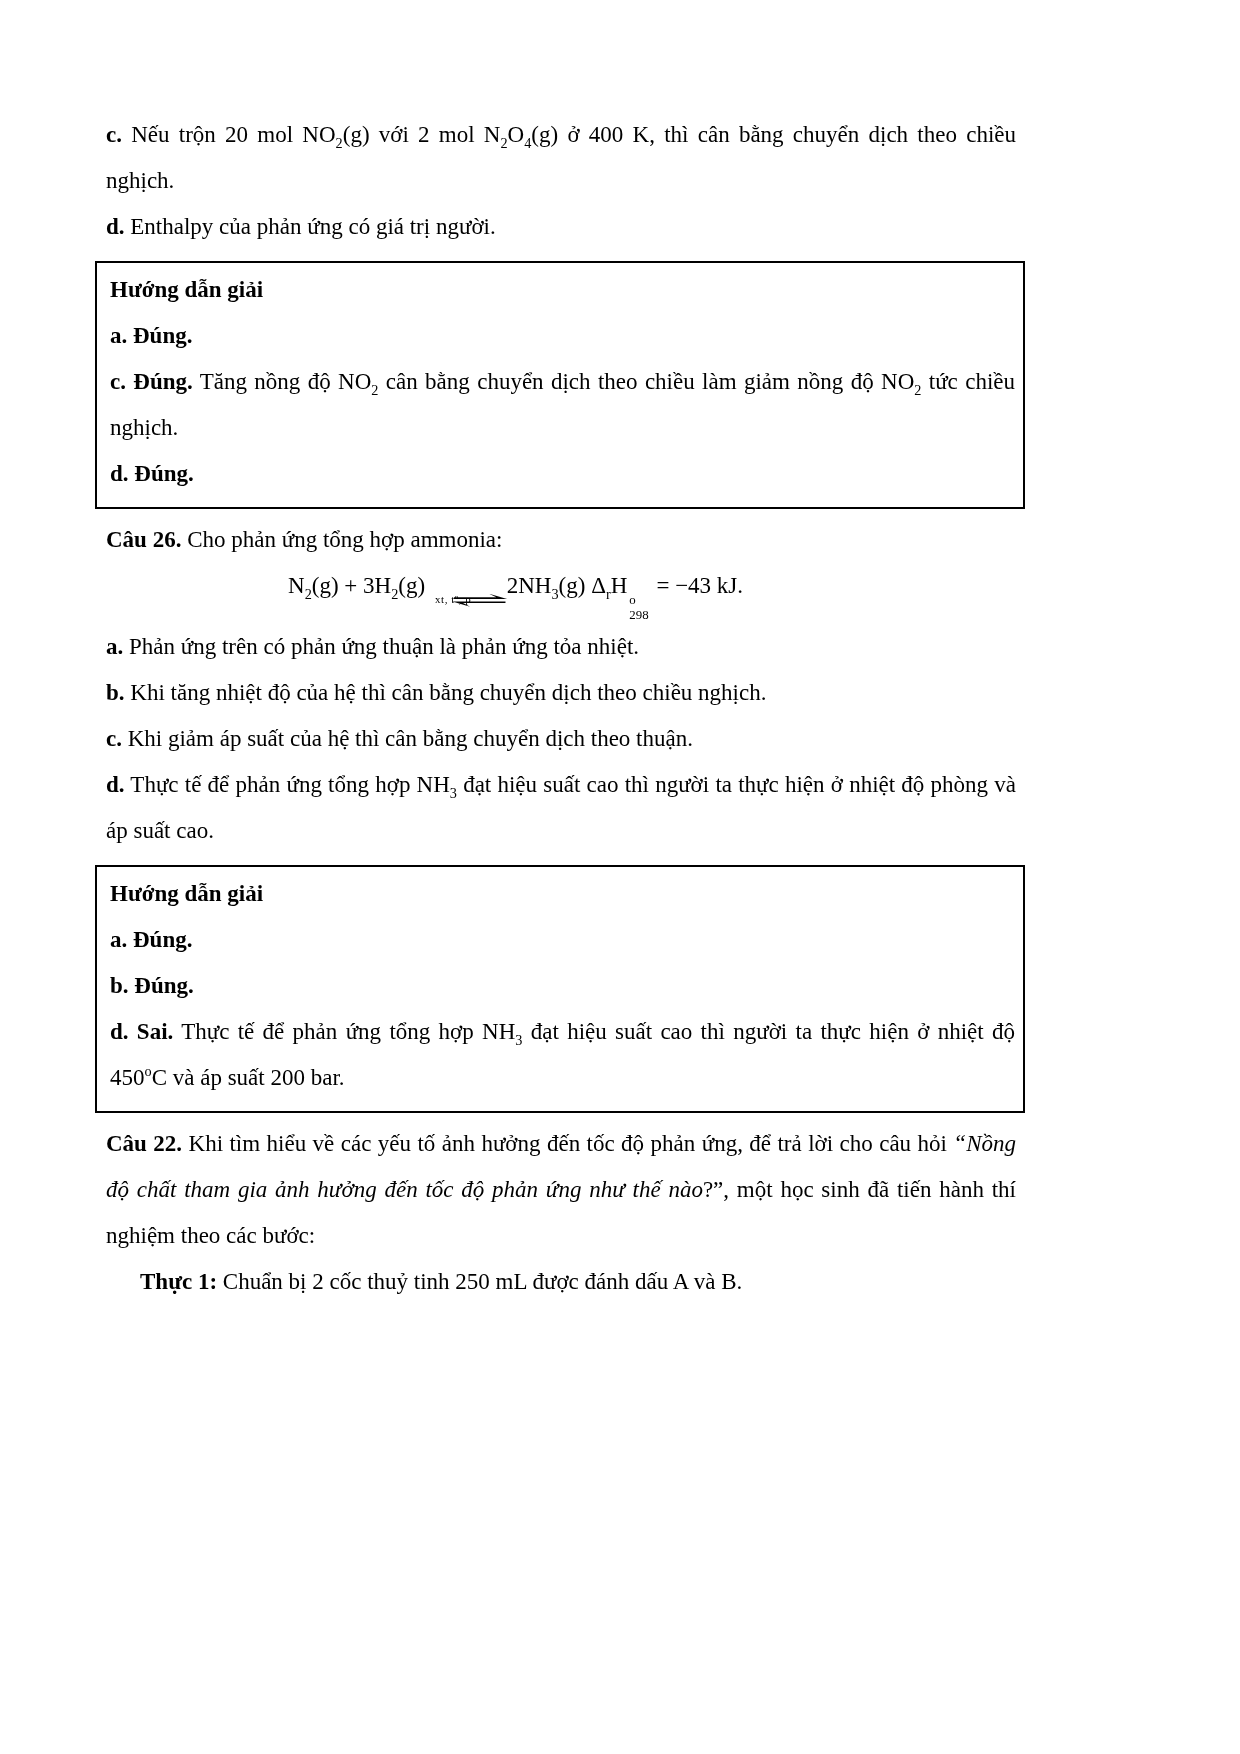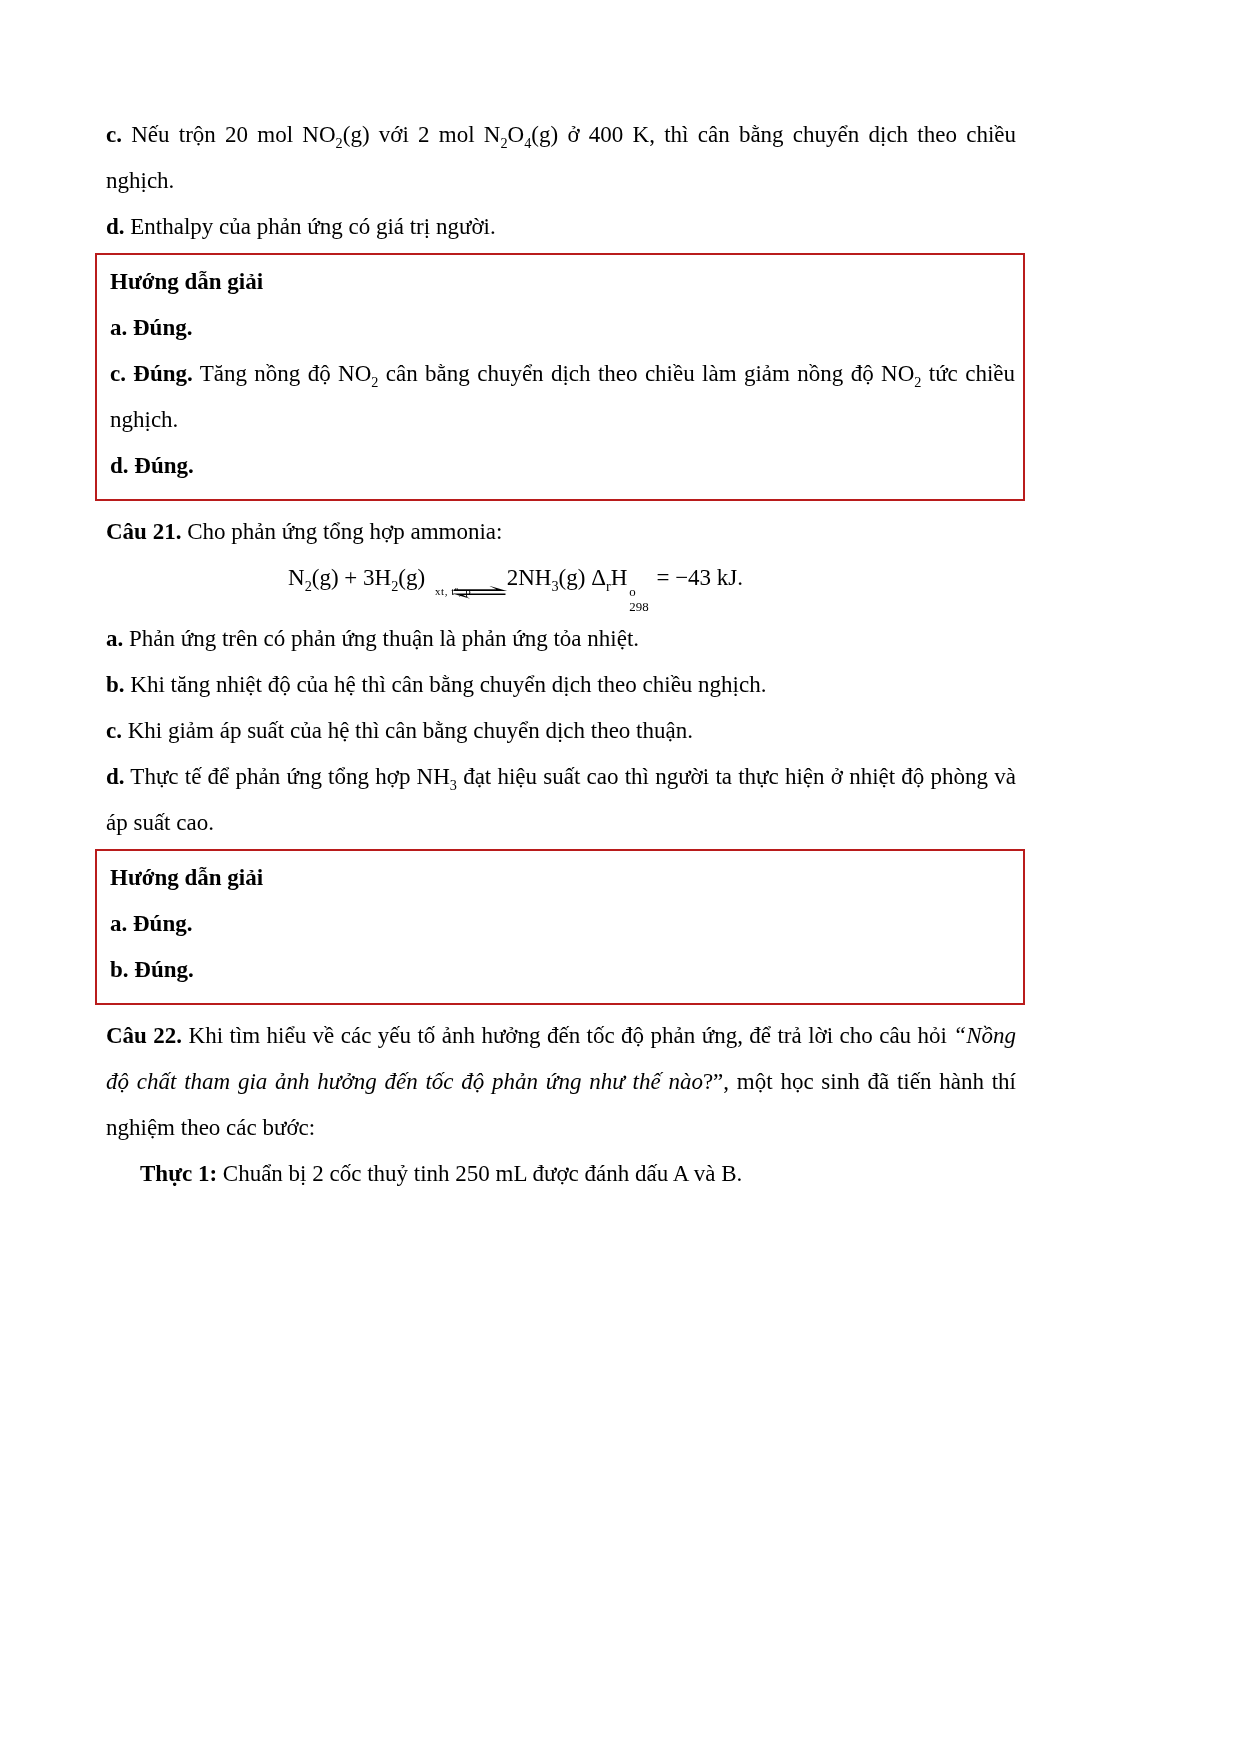--- a/index.html
+++ b/index.html
@@ -13,22 +13,22 @@
   .page {
     padding:112px 224px 0 106px;
     font-size:23px;
     line-height:2.0;
   }
   .para { text-align:justify; }
   .b { font-weight:bold; }
   .i { font-style:italic; }
   sub, sup { font-size:0.62em; line-height:0; }
   .solution-box {
-    border:2px solid #b91c1c;
-    margin:3px -9px 8px -11px;
+    border:2px solid #000000;
+    margin:11px -9px 8px -11px;
     padding:4px 8px 10px 13px;
   }
   .equation {
     text-align:left;
     padding-left:182px;
     white-space:nowrap;
   }
   .step { padding-left:34px; }
   .eqarrow {
     display:inline-flex;
@@ -63,35 +63,36 @@
   <p class="para"><span class="b">c.</span><span> Nếu trộn 20 mol NO</span><sub>2</sub><span>(g) với 2 mol N</span><sub>2</sub><span>O</span><sub>4</sub><span>(g) ở 400 K, thì cân bằng chuyển dịch theo chiều nghịch.</span></p>
   <p class="para"><span class="b">d.</span><span> Enthalpy của phản ứng có giá trị người.</span></p>
 
   <div class="solution-box">
     <p class="para"><span class="b">Hướng dẫn giải</span></p>
     <p class="para"><span class="b">a. Đúng.</span></p>
     <p class="para"><span class="b">c. Đúng.</span><span> Tăng nồng độ NO</span><sub>2</sub><span> cân bằng chuyển dịch theo chiều làm giảm nồng độ NO</span><sub>2</sub><span> tức chiều nghịch.</span></p>
     <p class="para"><span class="b">d. Đúng.</span></p>
   </div>
 
-  <p class="para"><span class="b">Câu 21.</span><span> Cho phản ứng tổng hợp ammonia:</span></p>
+  <p class="para"><span class="b">Câu 26.</span><span> Cho phản ứng tổng hợp ammonia:</span></p>
   <p class="para equation"><span>N</span><sub>2</sub><span>(g) + 3H</span><sub>2</sub><span>(g)</span><span class="eqarrow">
         <span class="lbl">xt, tº, p</span>
         <span class="arr">⇌</span>
       </span><span>2NH</span><sub>3</sub><span>(g) Δ</span><sub>r</sub><span>H</span><span class="stack">
         <span>o</span>
         <span>298</span>
       </span><span> = −43 kJ.</span></p>
   <p class="para"><span class="b">a.</span><span> Phản ứng trên có phản ứng thuận là phản ứng tỏa nhiệt.</span></p>
   <p class="para"><span class="b">b.</span><span> Khi tăng nhiệt độ của hệ thì cân bằng chuyển dịch theo chiều nghịch.</span></p>
   <p class="para"><span class="b">c.</span><span> Khi giảm áp suất của hệ thì cân bằng chuyển dịch theo thuận.</span></p>
   <p class="para"><span class="b">d.</span><span> Thực tế để phản ứng tổng hợp NH</span><sub>3</sub><span> đạt hiệu suất cao thì người ta thực hiện ở nhiệt độ phòng và áp suất cao.</span></p>
 
   <div class="solution-box">
     <p class="para"><span class="b">Hướng dẫn giải</span></p>
     <p class="para"><span class="b">a. Đúng.</span></p>
     <p class="para"><span class="b">b. Đúng.</span></p>
+    <p class="para"><span class="b">d. Sai.</span><span> Thực tế để phản ứng tổng hợp NH</span><sub>3</sub><span> đạt hiệu suất cao thì người ta thực hiện ở nhiệt độ 450</span><sup>o</sup><span>C và áp suất 200 bar.</span></p>
   </div>
 
   <p class="para"><span class="b">Câu 22.</span><span> Khi tìm hiểu về các yếu tố ảnh hưởng đến tốc độ phản ứng, để trả lời cho câu hỏi </span><span class="i">“Nồng độ chất tham gia ảnh hưởng đến tốc độ phản ứng như thế nào</span><span>?”, một học sinh đã tiến hành thí nghiệm theo các bước:</span></p>
   <p class="para step"><span class="b">Thực 1:</span><span> Chuẩn bị 2 cốc thuỷ tinh 250 mL được đánh dấu A và B.</span></p>
 
 </div>
 
 </body></html>

